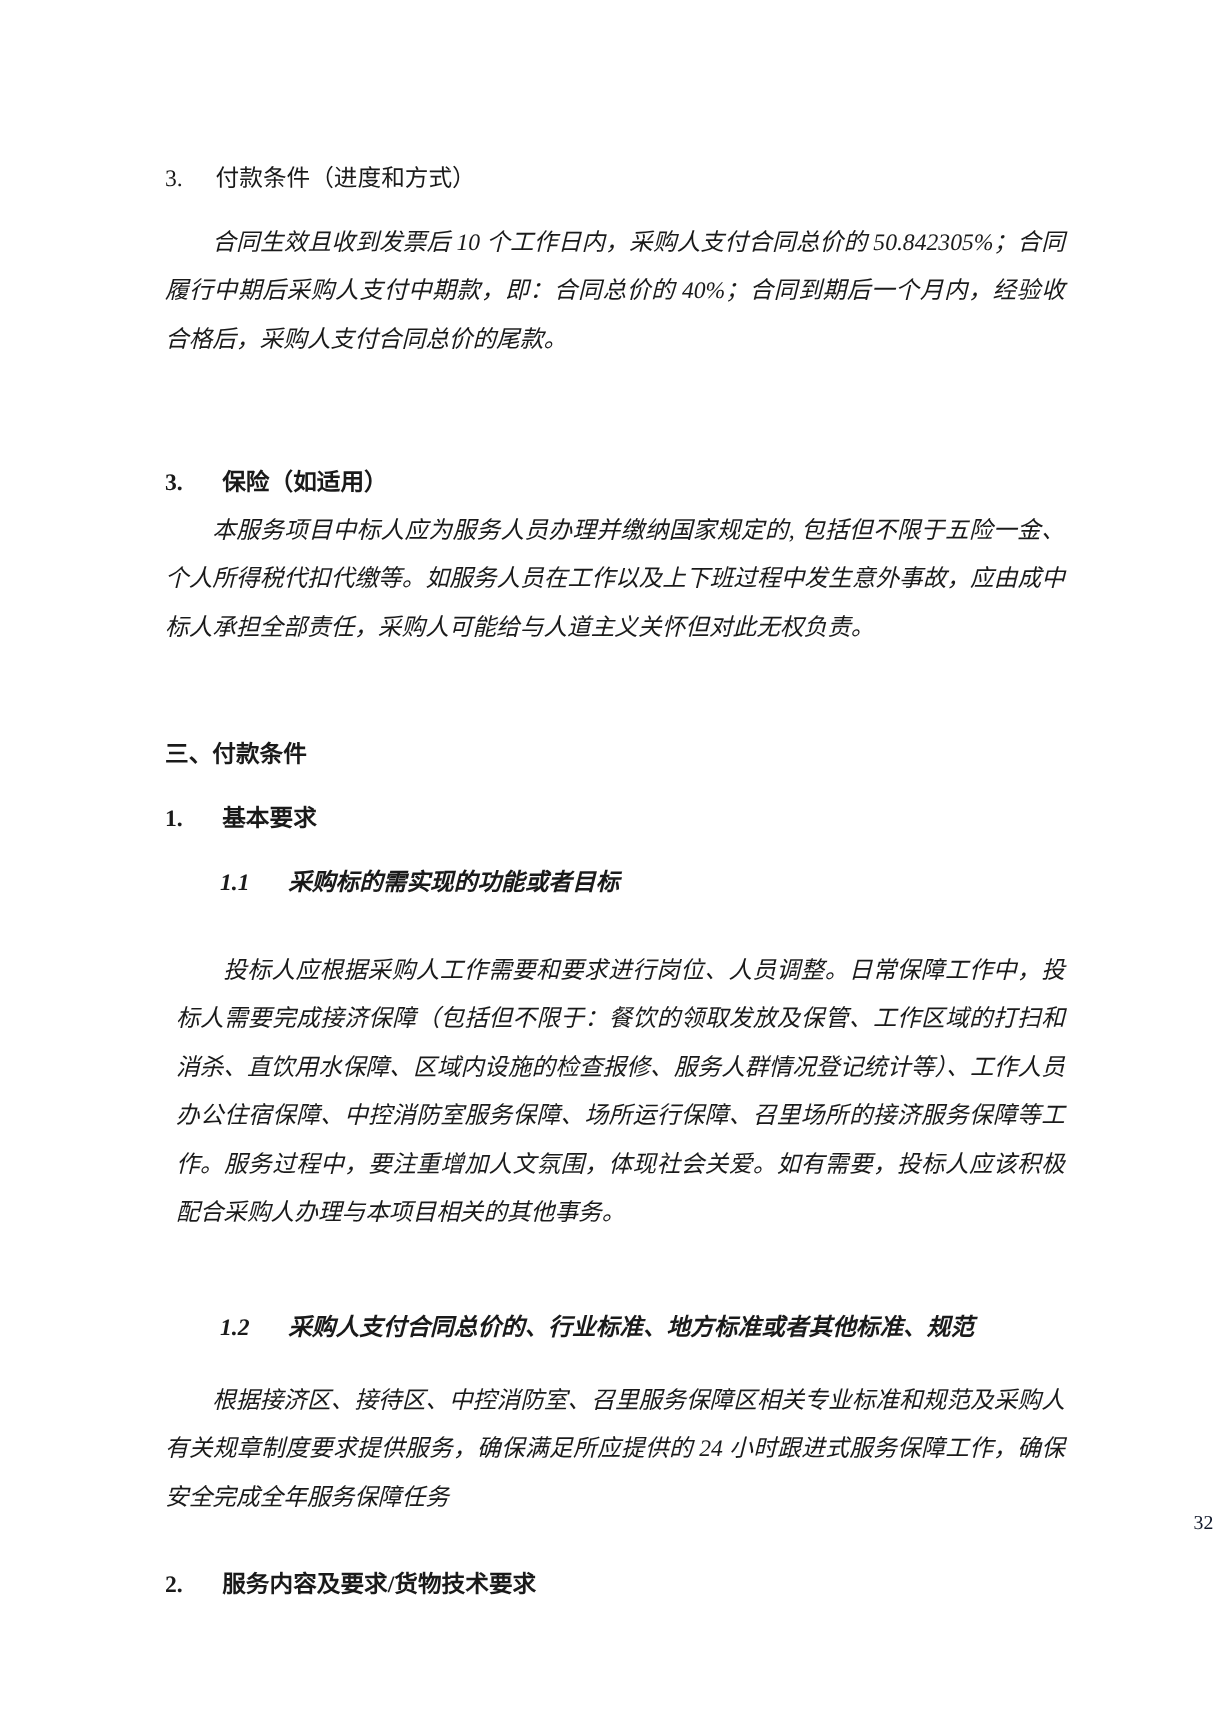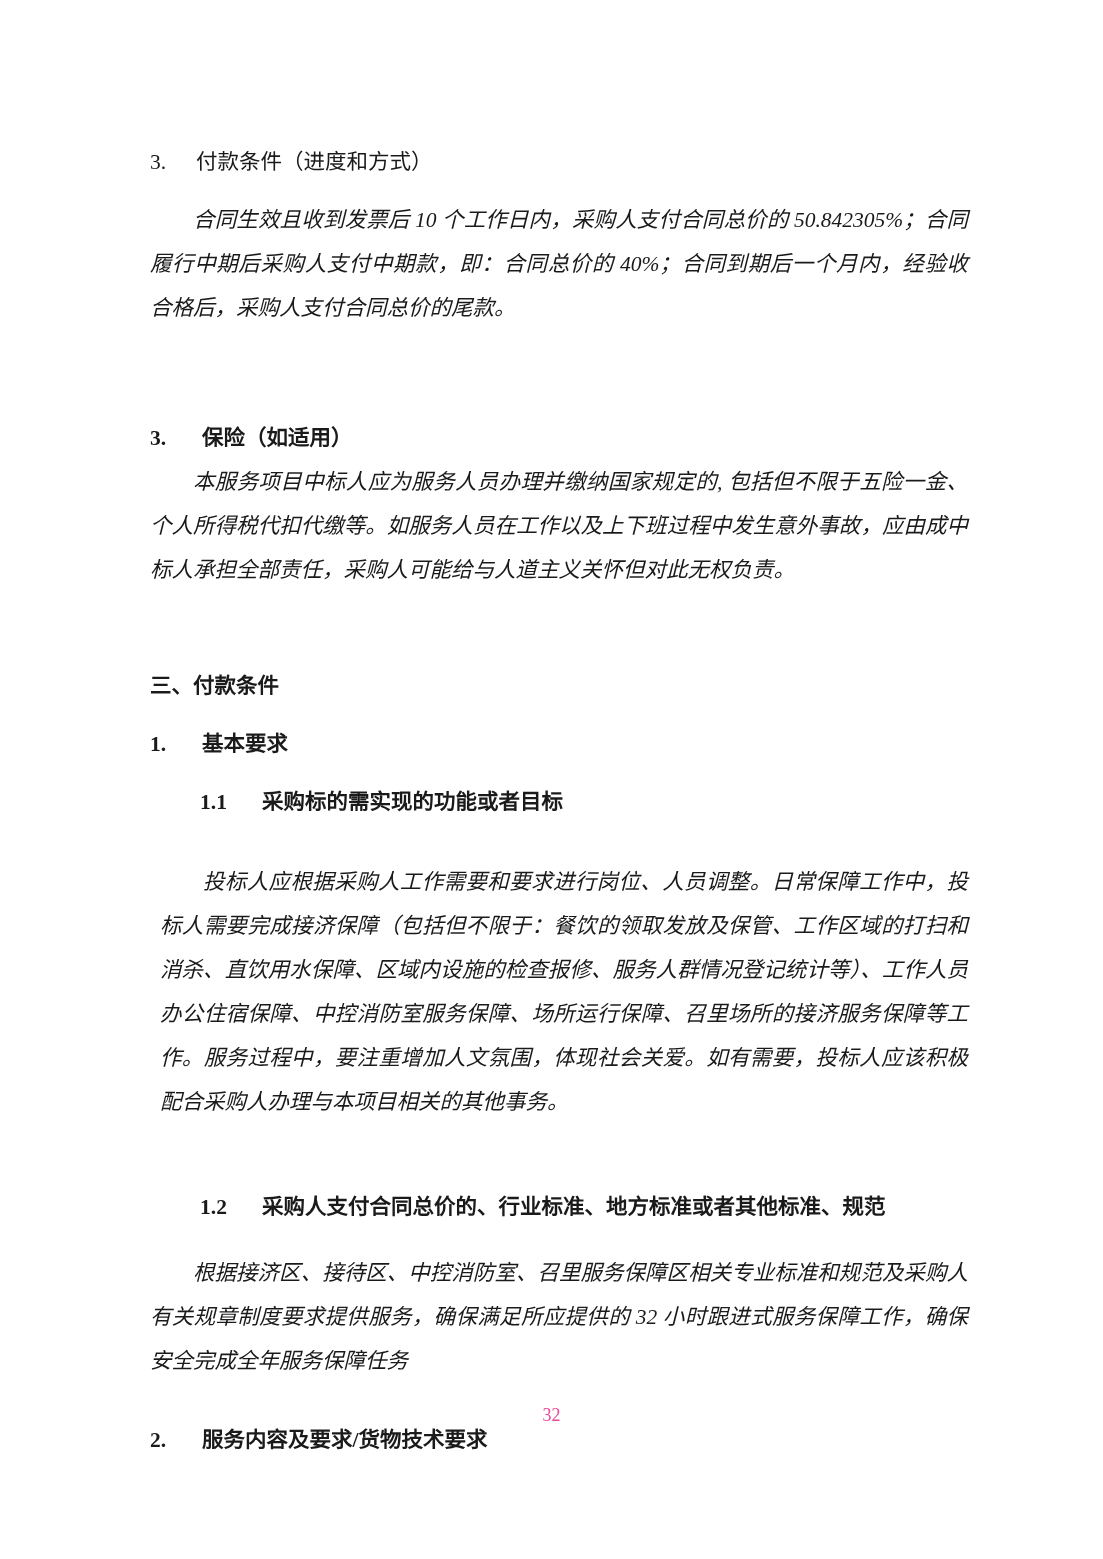--- a/index.html
+++ b/index.html
@@ -66,20 +66,21 @@
   }
   .num-item .body {
     flex: 1 1 auto;
   }
 
   .sub-head {
     margin-left: 50px;
     font-size: 21.5px;
     line-height: 44px;
     font-weight: bold;
+    font-style: italic;
   }
   .sub-head .lbl {
     display: inline-block;
     min-width: 62px;
   }
   .sub-body {
     margin-left: 10px;
     font-size: 21.5px;
     line-height: 44px;
     text-align: justify;
@@ -89,25 +90,25 @@
     font-size: 21.5px;
     line-height: 44px;
     text-align: justify;
     text-justify: inter-ideograph;
   }
 
   .page-number {
     position: absolute;
     left: 0;
     right: 0;
-    top: 1405px;
-    text-align: center;
+    top: 1374px;
+    text-align: right;
     font-size: 18px;
     font-family: "Liberation Serif", "DejaVu Serif", serif;
-    color: #ec4899;
+    color: #0f172a;
   }
 </style>
 </head>
 <body>
 
 <div class="page">
   <div class="content">
 
     <div class="num-item">
       <span class="marker">3.</span>
@@ -147,21 +148,21 @@
     <div class="spacer-sm"></div>
 
     <p class="sub-body indent2">投标人应根据采购人工作需要和要求进行岗位、人员调整。日常保障工作中，投标人需要完成接济保障（包括但不限于：餐饮的领取发放及保管、工作区域的打扫和消杀、直饮用水保障、区域内设施的检查报修、服务人群情况登记统计等）、工作人员办公住宿保障、中控消防室服务保障、场所运行保障、召里场所的接济服务保障等工作。服务过程中，要注重增加人文氛围，体现社会关爱。如有需要，投标人应该积极配合采购人办理与本项目相关的其他事务。</p>
 
     <div class="spacer-md"></div>
 
     <div class="sub-head">
       <span class="lbl">1.2</span><span>采购人支付合同总价的、行业标准、地方标准或者其他标准、规范</span>
     </div>
 
-    <p class="body-block indent2">根据接济区、接待区、中控消防室、召里服务保障区相关专业标准和规范及采购人有关规章制度要求提供服务，确保满足所应提供的 32 小时跟进式服务保障工作，确保安全完成全年服务保障任务</p>
+    <p class="body-block indent2">根据接济区、接待区、中控消防室、召里服务保障区相关专业标准和规范及采购人有关规章制度要求提供服务，确保满足所应提供的 24 小时跟进式服务保障工作，确保安全完成全年服务保障任务</p>
 
     <div class="spacer-sm"></div>
 
     <div class="num-item">
       <span class="marker wide bold">2.</span>
       <span class="body bold">服务内容及要求/货物技术要求</span>
     </div>
 
   </div>
 

